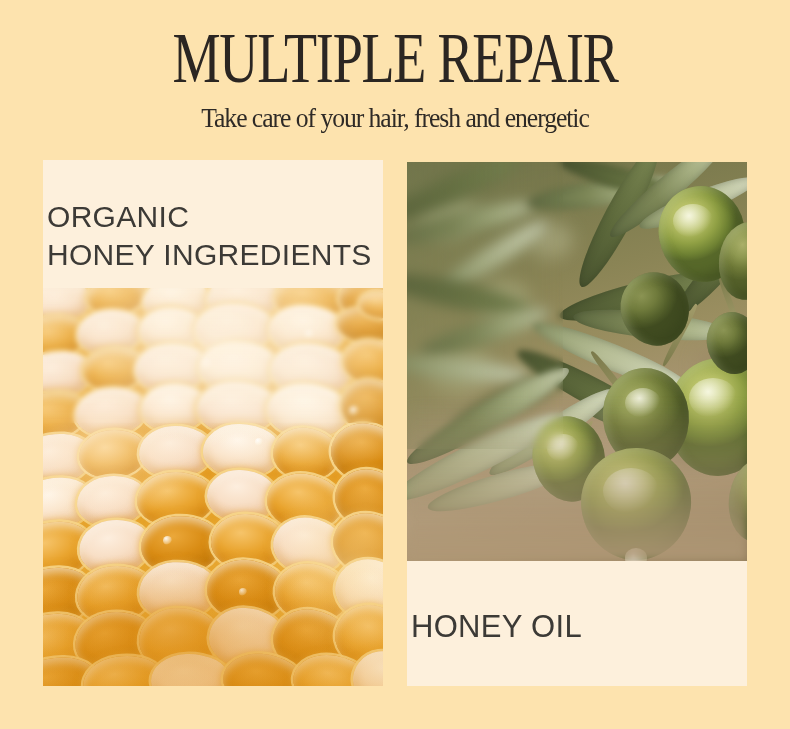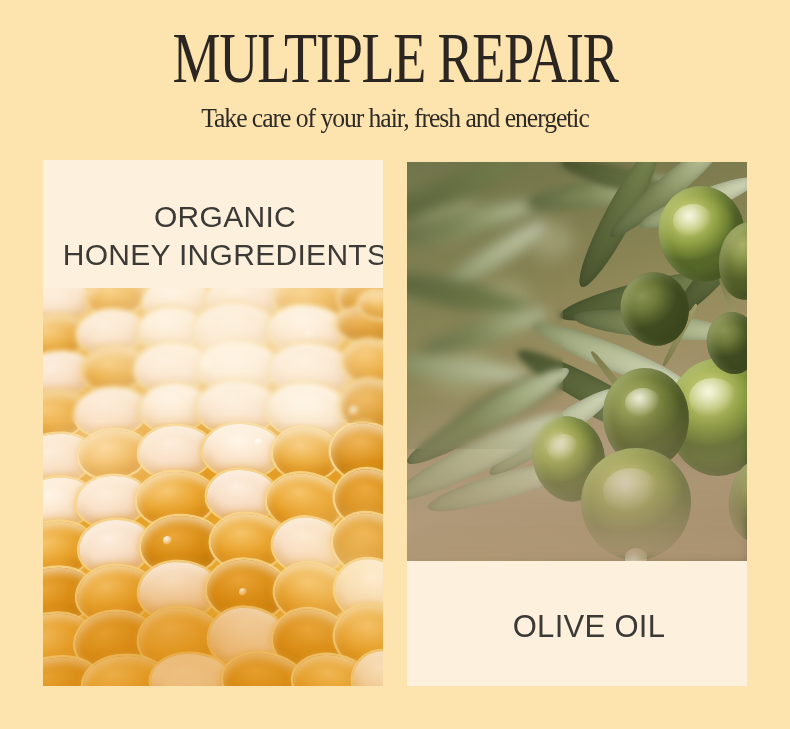--- a/index.html
+++ b/index.html
@@ -42,22 +42,22 @@
     white-space:nowrap;
   }
 
   
   .card { position:absolute; background:#fdf0dc; overflow:hidden; }
 
   #honey-card { left:43px;  top:160px; width:340px; height:526px; }
   #olive-card { left:407px; top:162px; width:340px; height:524px; }
 
   .card-caption {
-    position:absolute; left:12px; width:100%;
-    text-align:center;
+    position:absolute; left:4px; width:100%;
+    text-align:left;
     color:#3c3a36;
     font-family:"Liberation Sans", sans-serif;
     font-weight:300;
     letter-spacing:0.3px;
     white-space:pre-line;
   }
   #honey-caption { top:198px; font-size:30px; line-height:38px; }
   #olive-caption { top:608px; font-size:31px; line-height:38px; }
 
   
@@ -297,21 +297,21 @@
   <div class="hc-drop" style="left:306px; top:118px; width:10px; height:10px;"></div>
   <div class="hc-drop" style="left:120px; top:248px; width:9px;  height:9px;"></div>
   <div class="hc-drop" style="left:196px; top:300px; width:8px;  height:8px;"></div>
 
   <div class="hc-glow"></div>
   <div class="hc-blur-top"></div>
   <div class="hc-blur-bottom"></div>
 </div>
 
 <div class="card" id="olive-card">
-  <div class="card-caption" id="olive-caption" style="top:446px;">OLIVE OIL</div>
+  <div class="card-caption" id="olive-caption" style="top:446px;">HONEY OIL</div>
 </div>
 
 <div class="photo" id="olive-photo">
   <div class="ol-bg"></div>
 
   <div class="ol-bokeh">
     <div class="bokeh" style="left:10px;  top:30px;  width:60px; height:46px; background:rgba(214,224,180,.42);"></div>
     <div class="bokeh" style="left:70px;  top:120px; width:52px; height:40px; background:rgba(226,234,194,.34);"></div>
     <div class="bokeh" style="left:18px;  top:180px; width:66px; height:52px; background:rgba(204,214,168,.32);"></div>
     <div class="bokeh" style="left:120px; top:60px;  width:46px; height:36px; background:rgba(232,238,204,.28);"></div>

